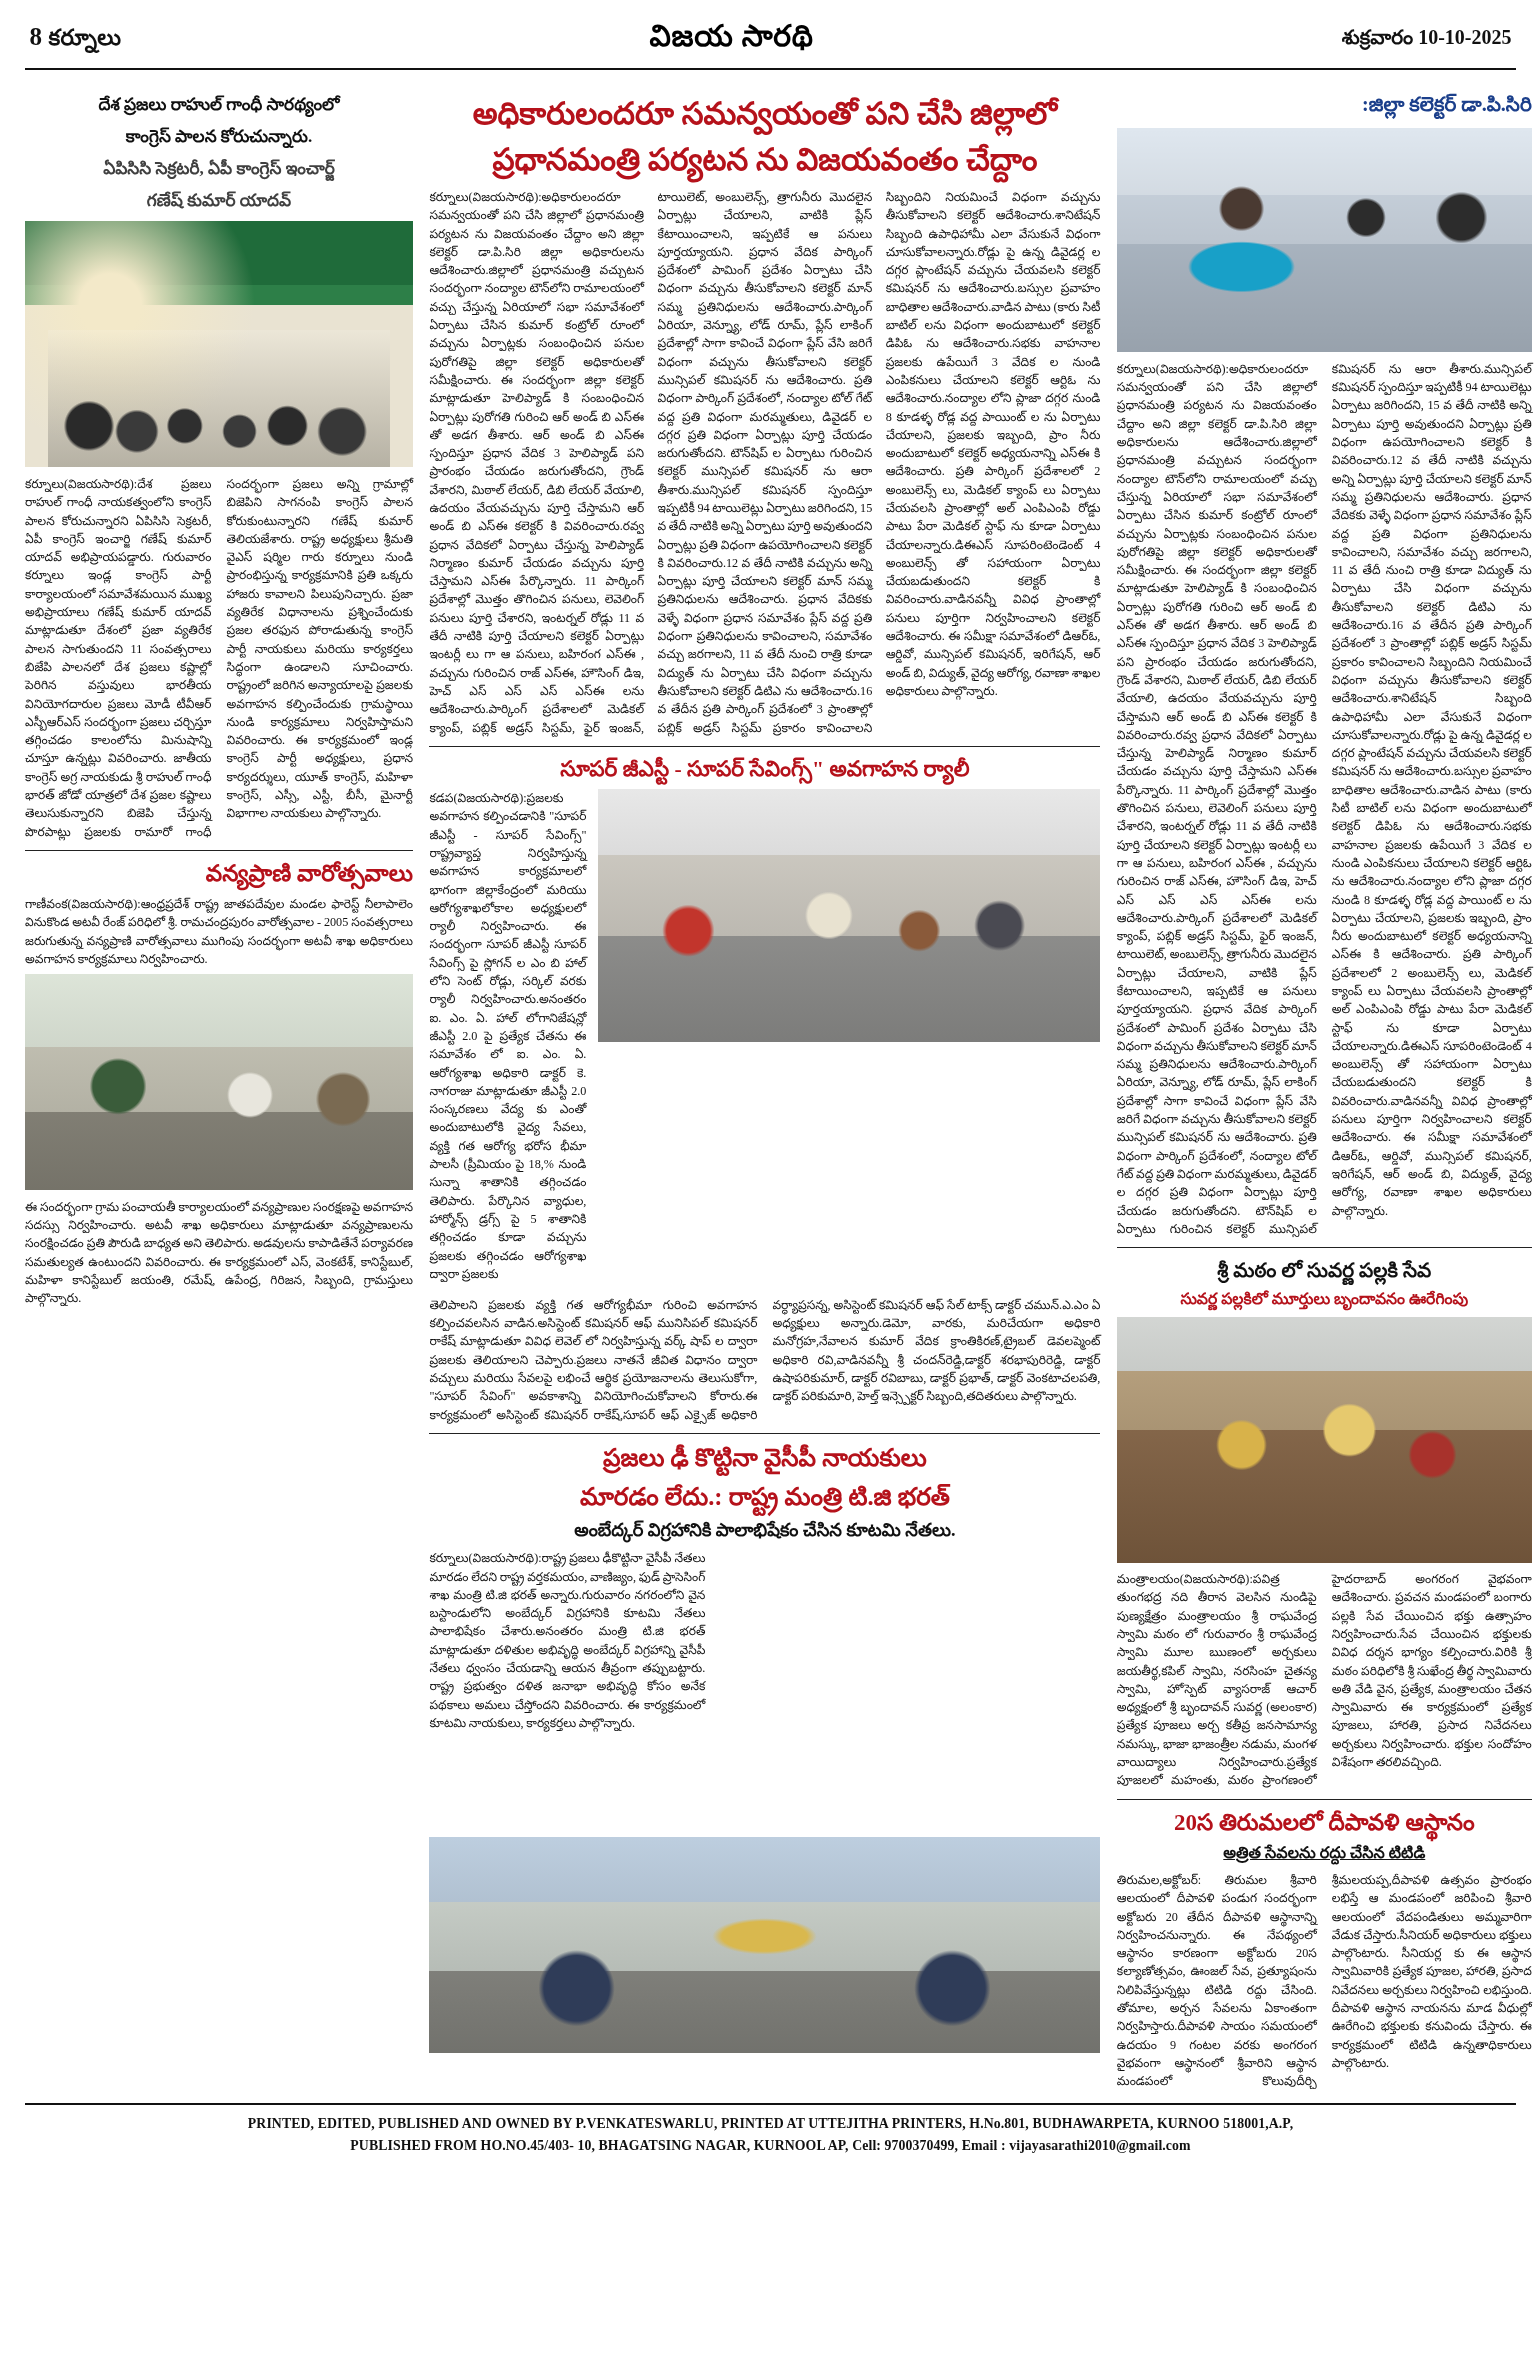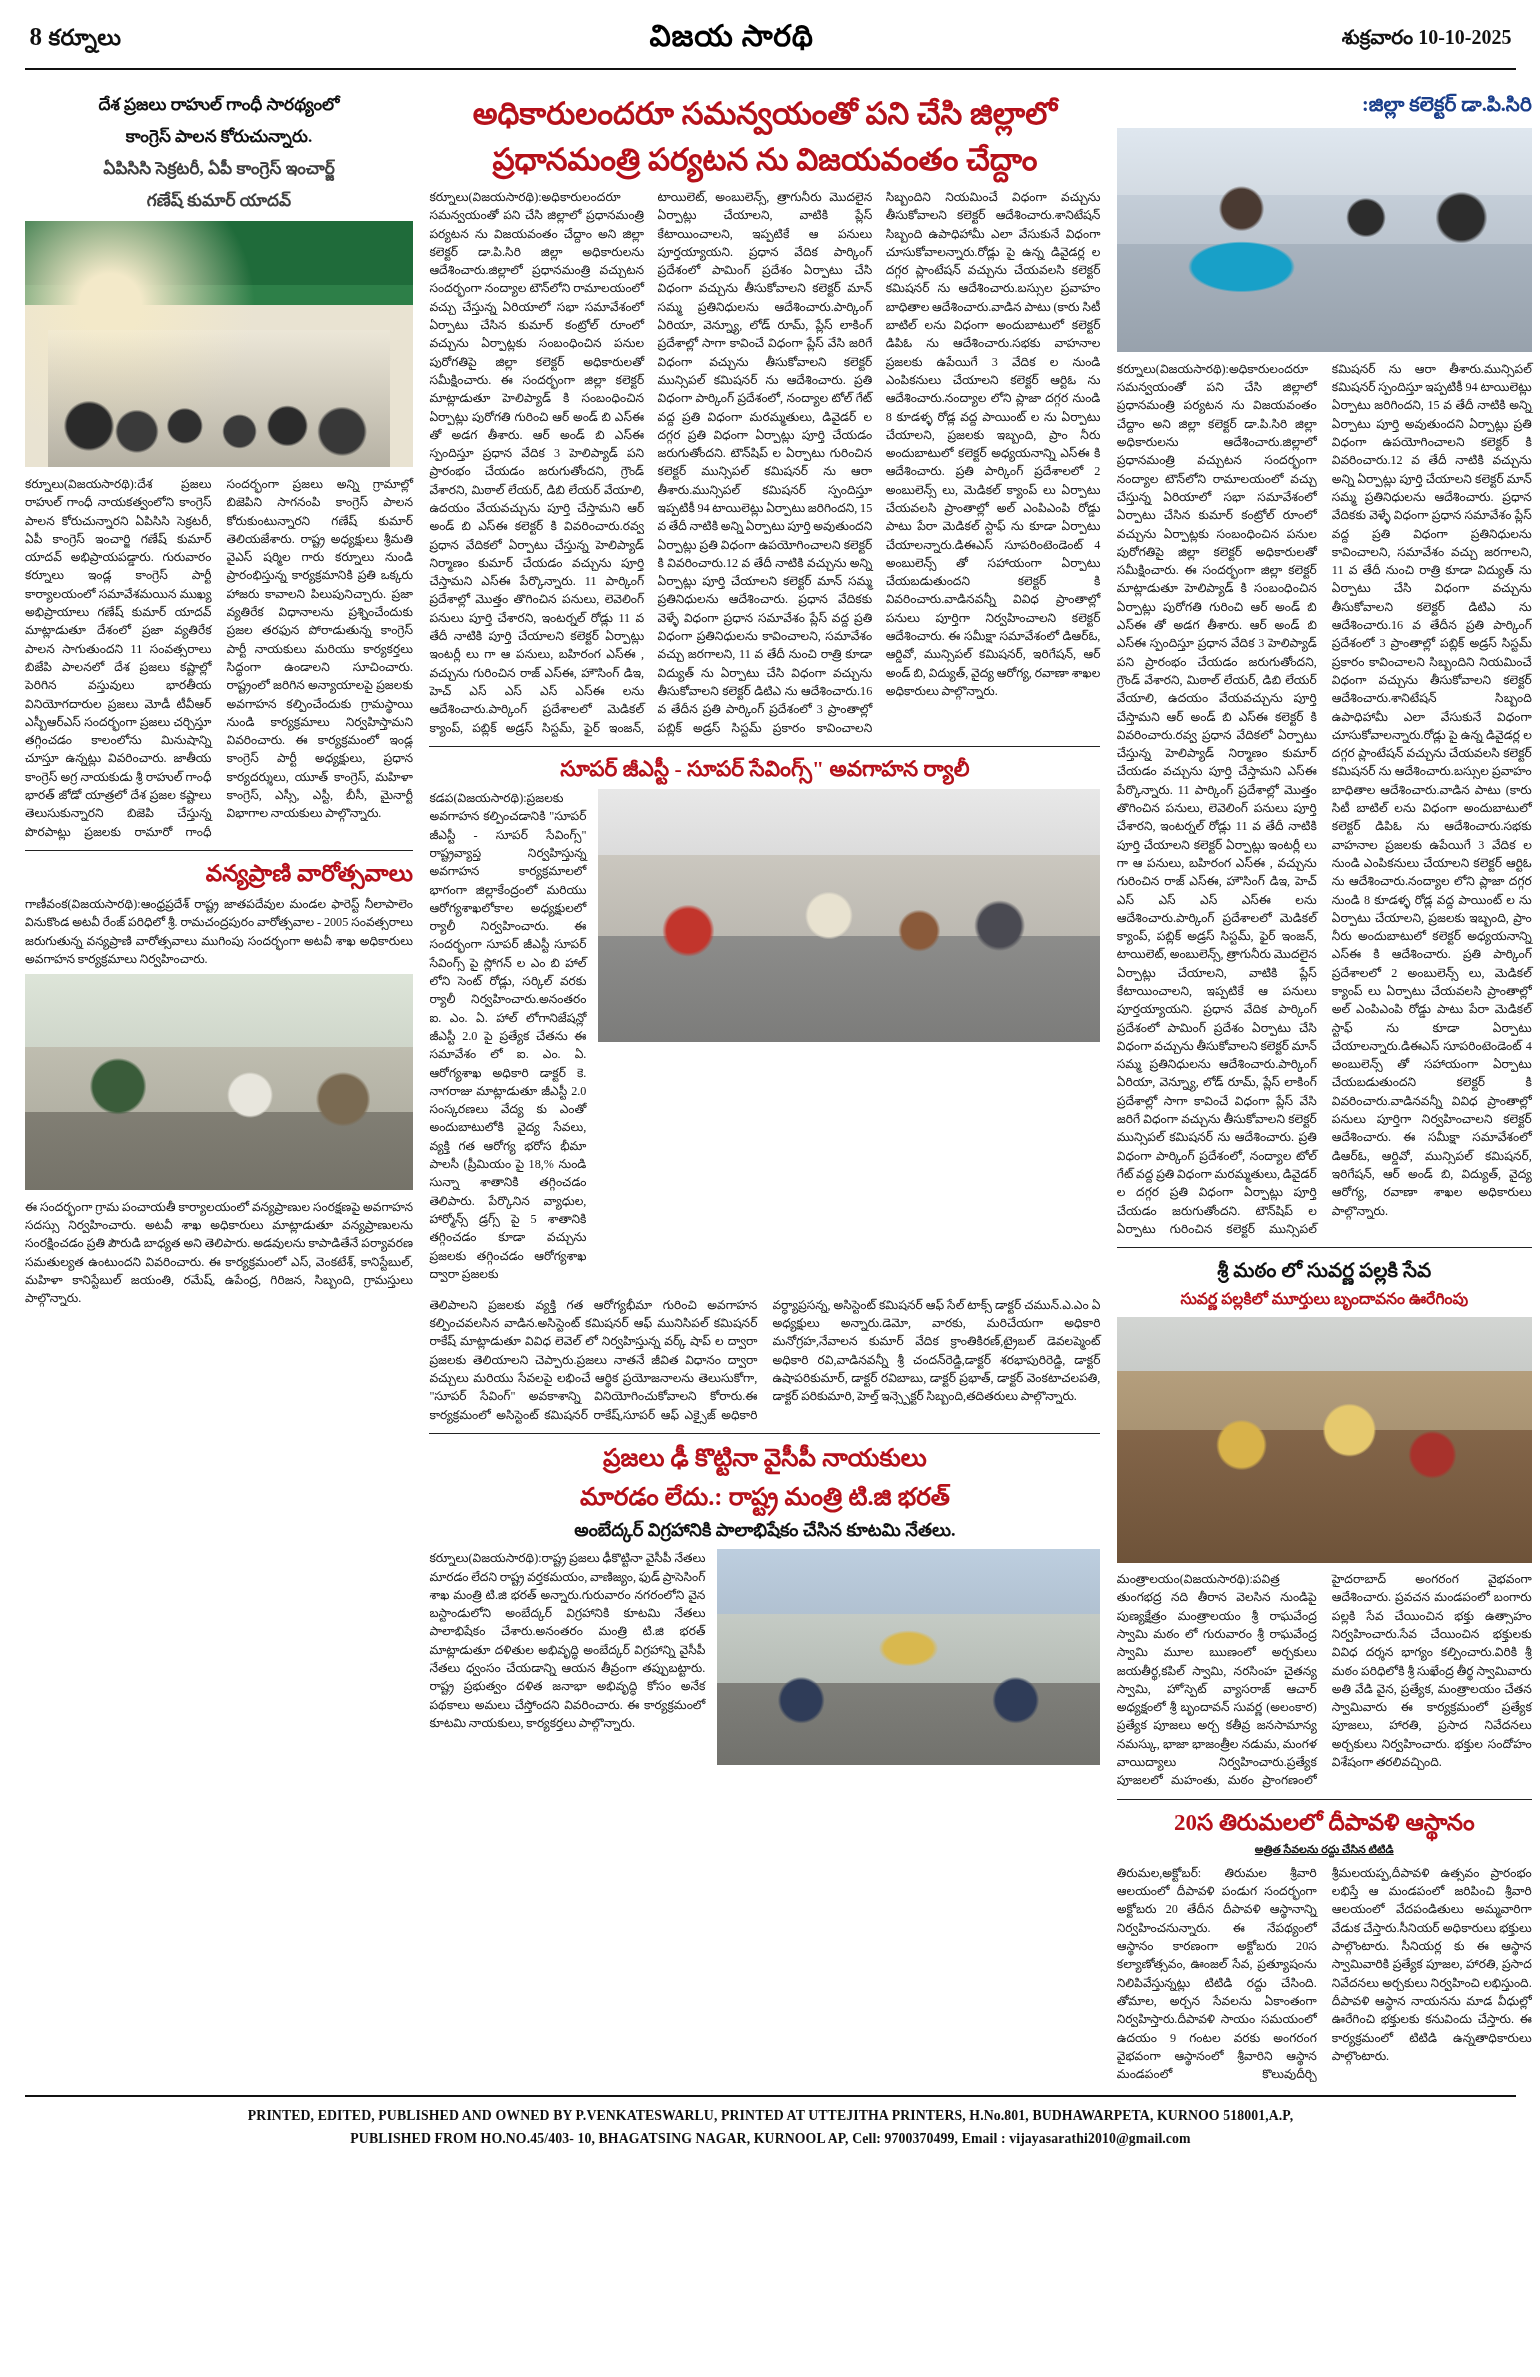--- a/index.html
+++ b/index.html
@@ -239,21 +239,21 @@
       <div class="body-text twocol" style="margin-top:7.5px;">
         <p>తెలిపాలని ప్రజలకు వ్యక్తి గత ఆరోగ్యభీమా గురించి అవగాహన కల్పించవలసిన వాడిన.అసిస్టెంట్ కమిషనర్ ఆఫ్ మునిసిపల్ కమిషనర్ రాకేష్ మాట్లాడుతూ వివిధ లెవెల్ లో నిర్వహిస్తున్న వర్క్ షాప్ ల ద్వారా ప్రజలకు తెలియాలని చెప్పారు.ప్రజలు నాతనే జీవిత విధానం ద్వారా వచ్చులు మరియు సేవలపై లభించే ఆర్థిక ప్రయోజనాలను తెలుసుకోగా, "సూపర్ సేవింగ్" అవకాశాన్ని వినియోగించుకోవాలని కోరారు.ఈ కార్యక్రమంలో అసిస్టెంట్ కమిషనర్ రాకేష్,సూపర్ ఆఫ్ ఎక్సైజ్ అధికారి వర్ధ్యాప్రసన్న, అసిస్టెంట్ కమిషనర్ ఆఫ్ సేల్ టాక్స్ డాక్టర్ చమున్.ఎ.ఎం ఏ అధ్యక్షులు అన్నారు.డెమో, వారకు, మరిచేయగా అధికారి మనోగ్రహ,నేవాలన కుమార్ వేదిక క్రాంతికిరణ్,ట్రైబల్ డెవలప్మెంట్ అధికారి రవి,వాడినవన్నీ శ్రీ చందన్‌రెడ్డి,డాక్టర్ శరభాపురిరెడ్డి, డాక్టర్ ఉషాపరికుమార్, డాక్టర్ రవిబాబు, డాక్టర్ ప్రభాత్, డాక్టర్ వెంకటాచలపతి,  డాక్టర్ పరికుమారి, హెల్త్ ఇన్స్పెక్టర్ సిబ్బంది,తదితరులు పాల్గొన్నారు.</p>
       </div>
 
       <div class="hr-thin"></div>
 
       <div class="subhead-red" style="font-size:24.6px;">ప్రజలు ఢీ కొట్టినా వైసీపీ నాయకులు</div>
       <div class="subhead-red" style="font-size:24.6px;">మారడం లేదు.: రాష్ట్ర మంత్రి టి.జి భరత్</div>
       <div class="subhead-black">అంబేద్కర్ విగ్రహానికి పాలాభిషేకం చేసిన కూటమి నేతలు.</div>
 
-      <div style="display:flex; gap:12px; margin-top:3px;">
+      <div style="display:flex; gap:12px; margin-top:3px;flex-direction:column;">
         <div class="body-text" style="width:276px;flex:0 0 276px;">
           <p>కర్నూలు(విజయసారథి):రాష్ట్ర ప్రజలు ఢీకొట్టినా వైసీపీ నేతలు మారడం లేదని రాష్ట్ర వర్తకమయం, వాణిజ్యం, ఫుడ్ ప్రాసెసింగ్ శాఖ మంత్రి టి.జి భరత్ అన్నారు.గురువారం నగరంలోని వైన బస్టాండులోని అంబేద్కర్ విగ్రహానికి కూటమి నేతలు పాలాభిషేకం చేశారు.అనంతరం మంత్రి టి.జి భరత్ మాట్లాడుతూ దళితుల అభివృద్ధి అంబేద్కర్ విగ్రహాన్ని వైసీపీ నేతలు ధ్వంసం చేయడాన్ని ఆయన తీవ్రంగా తప్పుబట్టారు. రాష్ట్ర ప్రభుత్వం దళిత జనాభా అభివృద్ధి కోసం అనేక పథకాలు అమలు చేస్తోందని వివరించారు. ఈ కార్యక్రమంలో కూటమి నాయకులు, కార్యకర్తలు పాల్గొన్నారు.</p>
         </div>
         <div class="photo ph5 img-statue" style="flex:1 1 auto;"></div>
       </div>
     </div>
 
     <div class="col-right">
 
       <div class="label-right-blue">:జిల్లా  కలెక్టర్  డా.పి.సిరి</div>
@@ -271,21 +271,21 @@
 
       <div class="photo ph6 img-palanquin"></div>
 
       <div class="body-text twocol" style="margin-top:7.5px;">
         <p>మంత్రాలయం(విజయసారథి):పవిత్ర తుంగభద్ర నది తీరాన వెలసిన నుండిపై పుణ్యక్షేత్రం మంత్రాలయం శ్రీ రాఘవేంద్ర స్వామి మఠం లో గురువారం శ్రీ రాఘవేంద్ర స్వామి మూల ఋణంలో అర్చకులు జయతీర్థ,కపిల్ స్వామి, నరసింహ చైతన్య స్వామి, హోస్పెట్ వ్యాసరాజ్ ఆచార్ అధ్యక్షంలో శ్రీ బృందావన్ సువర్ణ (అలంకార) ప్రత్యేక పూజలు అర్చ కతీవ్ర జనసామాన్య నమస్కు, భాజా భాజంత్రీల నడుమ, మంగళ వాయిద్యాలు నిర్వహించారు.ప్రత్యేక పూజలలో మహంతు, మఠం ప్రాంగణంలో హైదరాబాద్ అంగరంగ వైభవంగా ఆదేశించారు. ప్రవచన మండపంలో బంగారు పల్లకి సేవ చేయించిన భక్తు ఉత్సాహం నిర్వహించారు.సేవ చేయించిన భక్తులకు వివిధ దర్శన భాగ్యం కల్పించారు.విరికి శ్రీ మఠం పరిధిలోకి శ్రీ సుఖేంద్ర తీర్థ స్వామివారు అతి వేడి వైన, ప్రత్యేక, మంత్రాలయం చేతన స్వామివారు ఈ కార్యక్రమంలో ప్రత్యేక పూజలు, హారతి, ప్రసాద నివేదనలు అర్చకులు నిర్వహించారు. భక్తుల సందోహం విశేషంగా తరలివచ్చింది.</p>
       </div>
 
       <div class="hr-thin"></div>
 
       <div class="subhead-red" style="font-size:23px;">20స తిరుమలలో దీపావళి ఆస్థానం</div>
-      <div class="subhead-black" style="font-size:11px;text-decoration:underline;">అత్రిత సేవలను రద్దు చేసిన టిటిడి</div>
+      <div class="subhead-black" style="font-size:16px;text-decoration:underline;">అత్రిత సేవలను రద్దు చేసిన టిటిడి</div>
 
       <div class="body-text twocol" style="margin-top:4.5px;">
         <p>తిరుమల,అక్టోబర్: తిరుమల శ్రీవారి ఆలయంలో దీపావళి పండుగ సందర్భంగా అక్టోబరు 20 తేదీన దీపావళి ఆస్థానాన్ని నిర్వహించనున్నారు. ఈ నేపథ్యంలో ఆస్థానం కారణంగా అక్టోబరు 20స కల్యాణోత్సవం, ఊంజల్ సేవ, ప్రత్యూషంను నిలిపివేస్తున్నట్లు టిటిడి రద్దు చేసింది. తోమాల, అర్చన సేవలను ఏకాంతంగా నిర్వహిస్తారు.దీపావళి సాయం సమయంలో ఉదయం 9 గంటల వరకు అంగరంగ వైభవంగా ఆస్థానంలో శ్రీవారిని ఆస్థాన మండపంలో కొలువుదీర్చి శ్రీమలయప్ప,దీపావళి ఉత్సవం ప్రారంభం లభిస్తే ఆ మండపంలో జరిపించి శ్రీవారి ఆలయంలో వేదపండితులు అమ్మవారిగా వేడుక చేస్తారు.సీనియర్ అధికారులు భక్తులు పాల్గొంటారు. సీనియర్ల కు ఈ ఆస్థాన స్వామివారికి ప్రత్యేక పూజల, హారతి, ప్రసాద నివేదనలు అర్చకులు నిర్వహించి లభిస్తుంది. దీపావళి ఆస్థాన నాయనను మాడ వీధుల్లో ఊరేగించి భక్తులకు కనువిందు చేస్తారు. ఈ కార్యక్రమంలో టిటిడి ఉన్నతాధికారులు పాల్గొంటారు.</p>
       </div>
     </div>
   </div>
 
   <div class="footer">
     <div>PRINTED, EDITED, PUBLISHED AND OWNED BY P.VENKATESWARLU, PRINTED AT UTTEJITHA PRINTERS, H.No.801, BUDHAWARPETA, KURNOO 518001,A.P,</div>
     <div>PUBLISHED FROM HO.NO.45/403- 10, BHAGATSING NAGAR, KURNOOL AP, Cell: 9700370499, Email : vijayasarathi2010@gmail.com</div>

